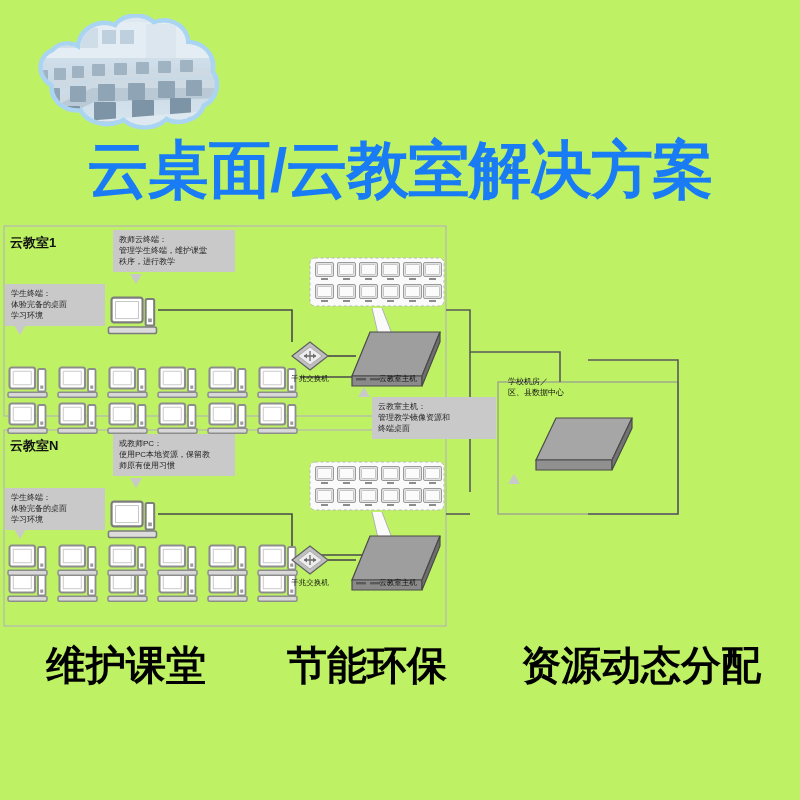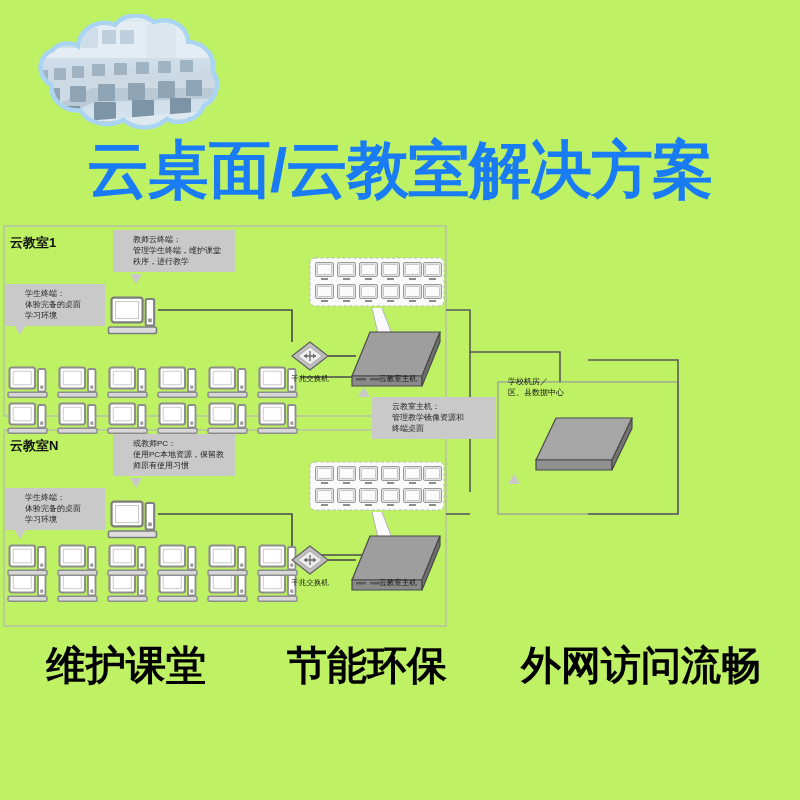--- a/index.html
+++ b/index.html
@@ -28,21 +28,21 @@
 
   
   .diagram { position:absolute; left:0; top:222px; width:800px; height:412px; }
   .dg-svg { position:absolute; left:0; top:0; }
   .callout {
     position:absolute;
     background:#c9c9c9;
     color:#1d1d1d;
     font-size:8px;
     line-height:11px;
-    padding:4px 6px 5px 20px;
+    padding:4px 6px 5px 6px;
     white-space:pre-line;
   }
   .callout-tail {
     position:absolute; width:0; height:0;
     border-left:6px solid transparent;
     border-right:6px solid transparent;
     border-top:10px solid #c9c9c9;
   }
   .room-title { position:absolute; font-size:13px; color:#111; font-weight:bold; }
   .node-cap { position:absolute; font-size:7.5px; color:#111; text-align:center; white-space:nowrap; }
@@ -435,17 +435,17 @@
 
     <div class="dc-title" style="left:508px; top:154px;">学校机房／
 区、县数据中心</div>
     <div class="callout-tail" style="left:508px; top:252px; border-top:none; border-bottom:10px solid #c9c9c9;"></div>
   </div>
 
   <div class="benefits">
     <div class="ben-row">
       <div class="ben-cell ben-c1">维护课堂</div>
       <div class="ben-cell ben-c2">节能环保</div>
-      <div class="ben-cell ben-c3">外网访问流畅</div>
+      <div class="ben-cell ben-c3">资源动态分配</div>
     </div>
   </div>
 
 </div>
 
 </body></html>

